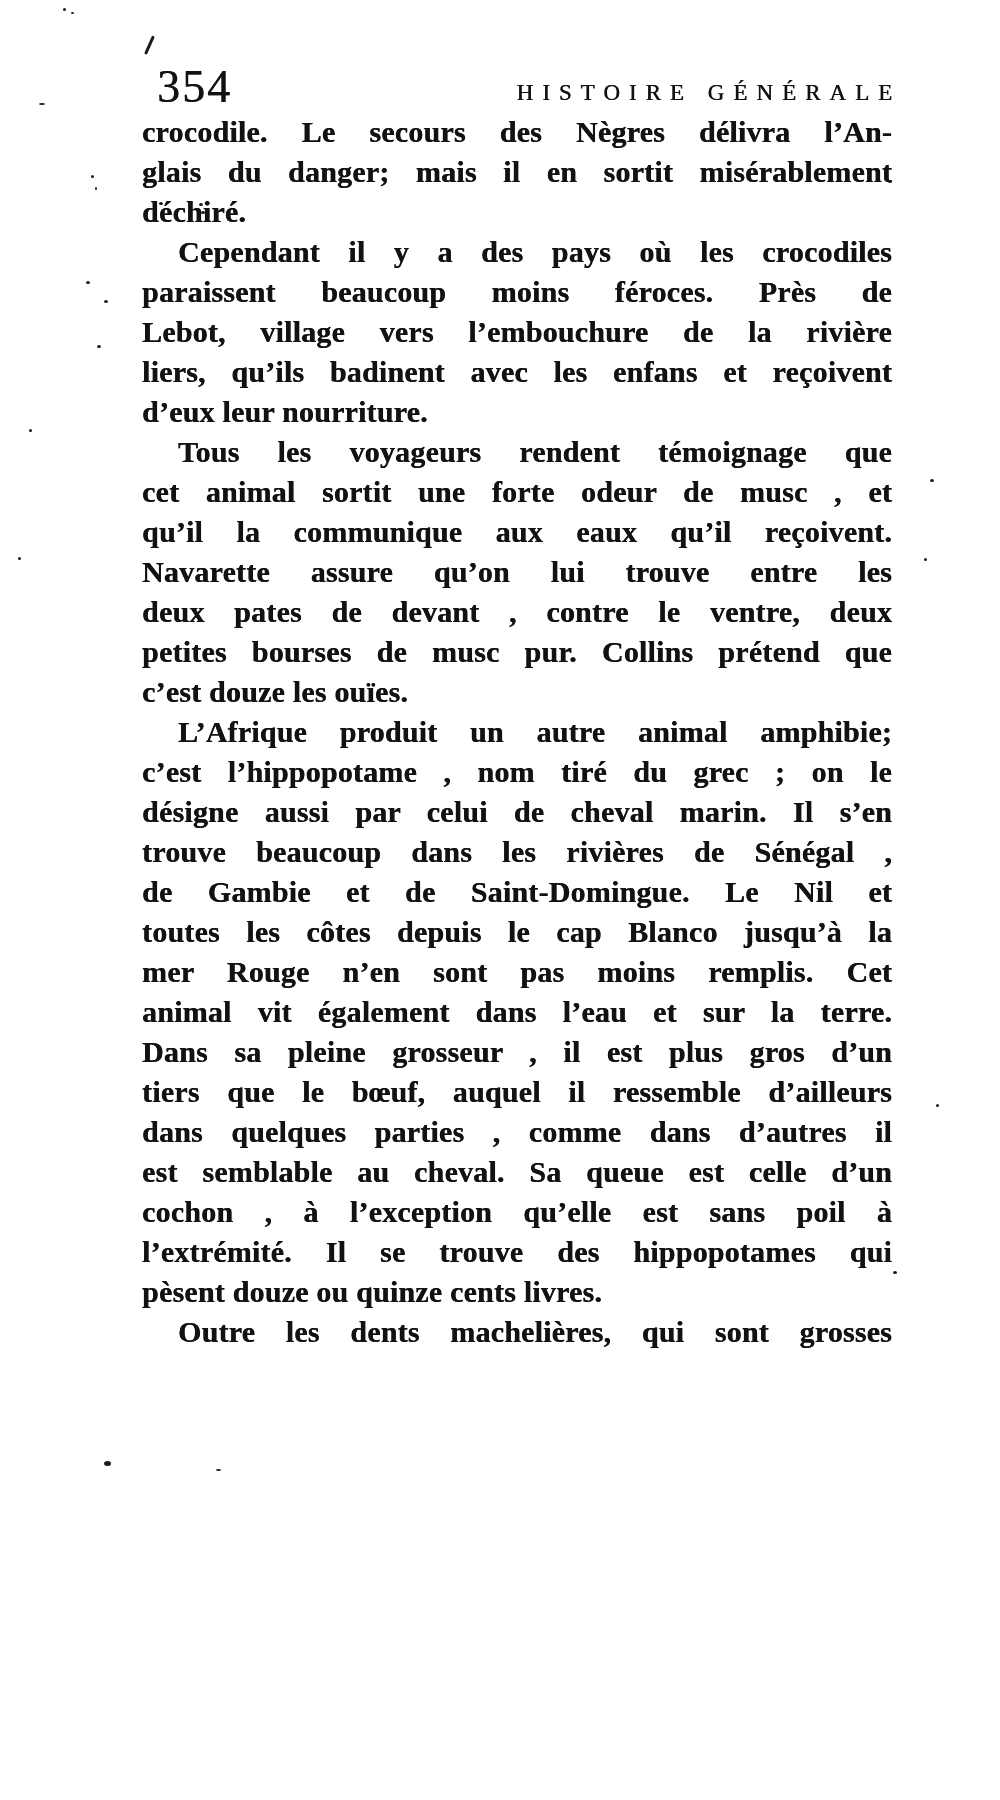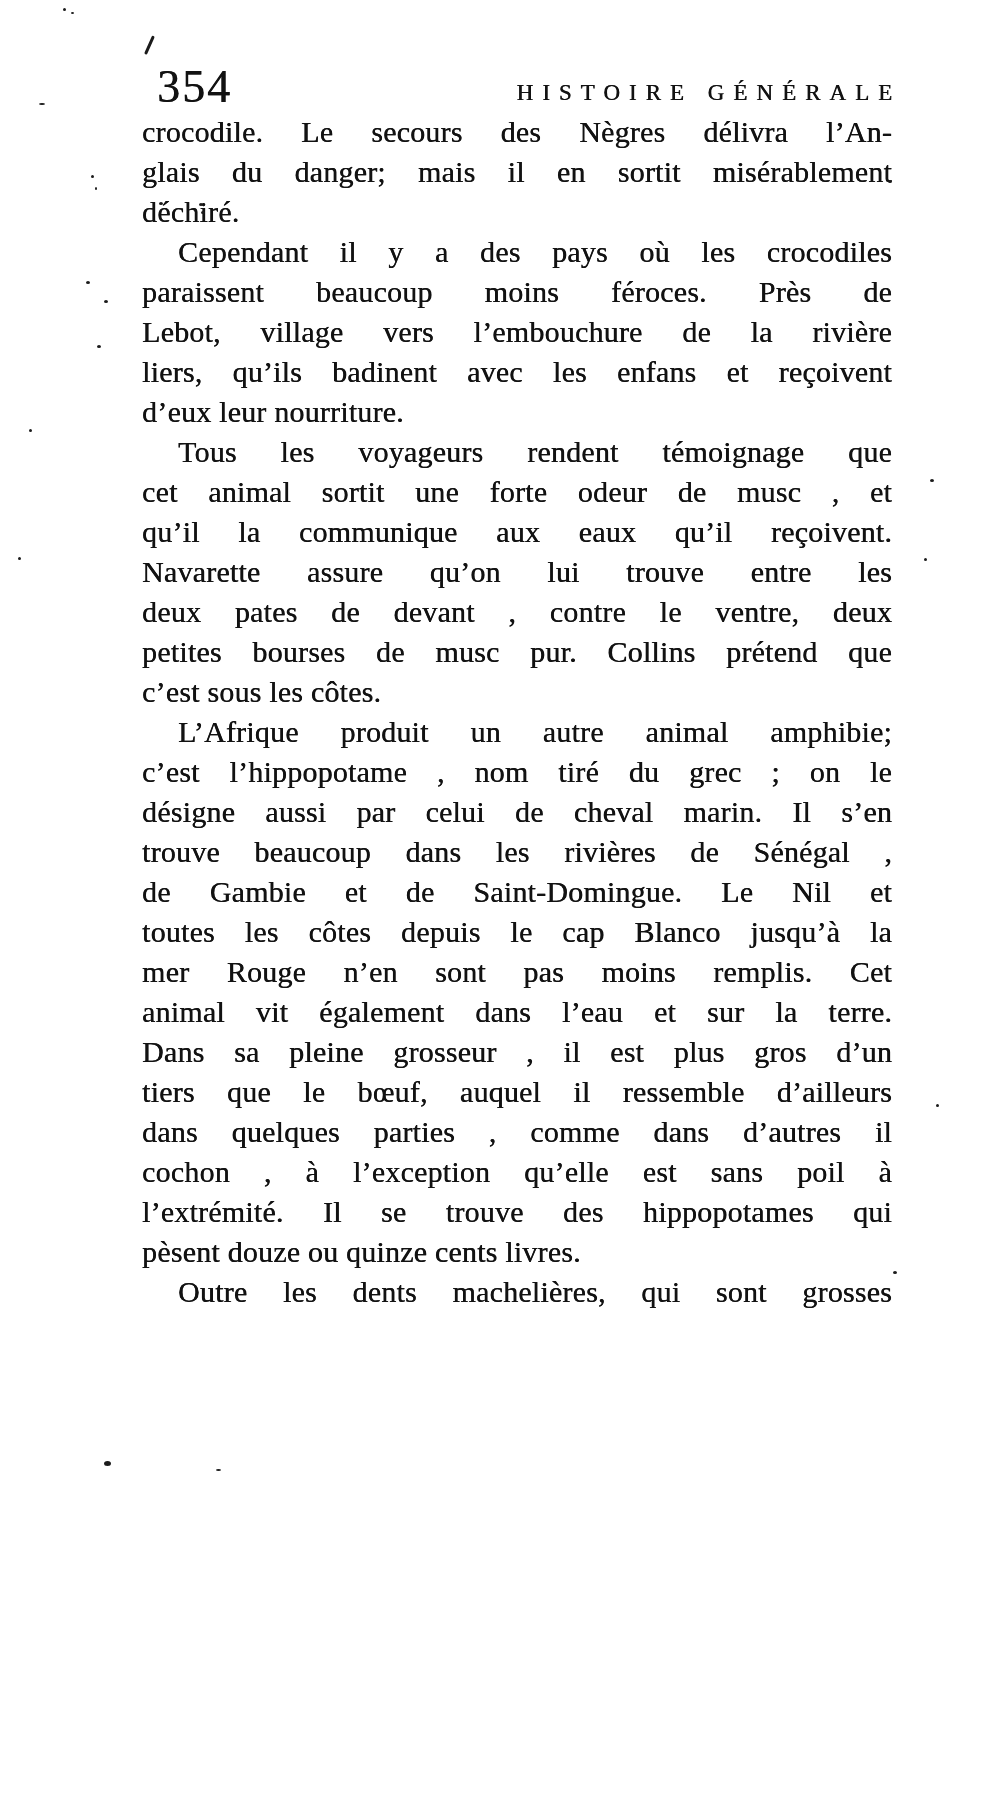--- a/index.html
+++ b/index.html
@@ -46,20 +46,21 @@
   }
   .line {
     height: 40px;
     line-height: 40px;
     font-size: 30px;
     letter-spacing: 0.2px;
     text-align: justify;
     text-align-last: justify;
     text-shadow: 0.35px 0 currentColor;
     white-space: normal;
+    font-weight: bold;
   }
   .line.indent { text-indent: 36px; }
   .line.end { text-align-last: left; }
   .speck {
     position: absolute;
     background: #1b1b1b;
     border-radius: 50%;
   }
   .slash-mark {
     position: absolute;
@@ -84,32 +85,33 @@
       <div class="line">paraissent beaucoup moins féroces. Près de</div>
       <div class="line">Lebot, village vers l’embouchure de la rivière</div>
       <div class="line">liers, qu’ils badinent avec les enfans et reçoivent</div>
       <div class="line end">d’eux leur nourriture.</div>
       <div class="line indent">Tous les voyageurs rendent témoignage que</div>
       <div class="line">cet animal sortit une forte odeur de musc , et</div>
       <div class="line">qu’il la communique aux eaux qu’il reçoivent.</div>
       <div class="line">Navarette assure qu’on lui trouve entre les</div>
       <div class="line">deux pates de devant , contre le ventre, deux</div>
       <div class="line">petites bourses de musc pur. Collins prétend que</div>
-      <div class="line end">c’est sous les côtes.</div>
+      <div class="line end">c’est douze les ouïes.</div>
       <div class="line indent">L’Afrique produit un autre animal amphibie;</div>
       <div class="line">c’est l’hippopotame , nom tiré du grec ; on le</div>
       <div class="line">désigne aussi par celui de cheval marin. Il s’en</div>
       <div class="line">trouve beaucoup dans les rivières de Sénégal ,</div>
       <div class="line">de Gambie et de Saint-Domingue. Le Nil et</div>
       <div class="line">toutes les côtes depuis le cap Blanco jusqu’à la</div>
       <div class="line">mer Rouge n’en sont pas moins remplis. Cet</div>
       <div class="line">animal vit également dans l’eau et sur la terre.</div>
       <div class="line">Dans sa pleine grosseur , il est plus gros d’un</div>
       <div class="line">tiers que le bœuf, auquel il ressemble d’ailleurs</div>
       <div class="line">dans quelques parties , comme dans d’autres il</div>
+      <div class="line">est semblable au cheval. Sa queue est celle d’un</div>
       <div class="line">cochon , à l’exception qu’elle est sans poil à</div>
       <div class="line">l’extrémité. Il se trouve des hippopotames qui</div>
       <div class="line end">pèsent douze ou quinze cents livres.</div>
       <div class="line indent">Outre les dents machelières, qui sont grosses</div>
     </div>
   <div id="artifacts">
       <div class="slash-mark" style="left: 148px; top: 35px;"></div>
       <div class="speck" style="left: 63px; top: 8px; width: 3px; height: 3px;"></div>
       <div class="speck" style="left: 71px; top: 12px; width: 3px; height: 2px;"></div>
       <div class="speck" style="left: 39px; top: 103px; width: 6px; height: 2px;"></div>

